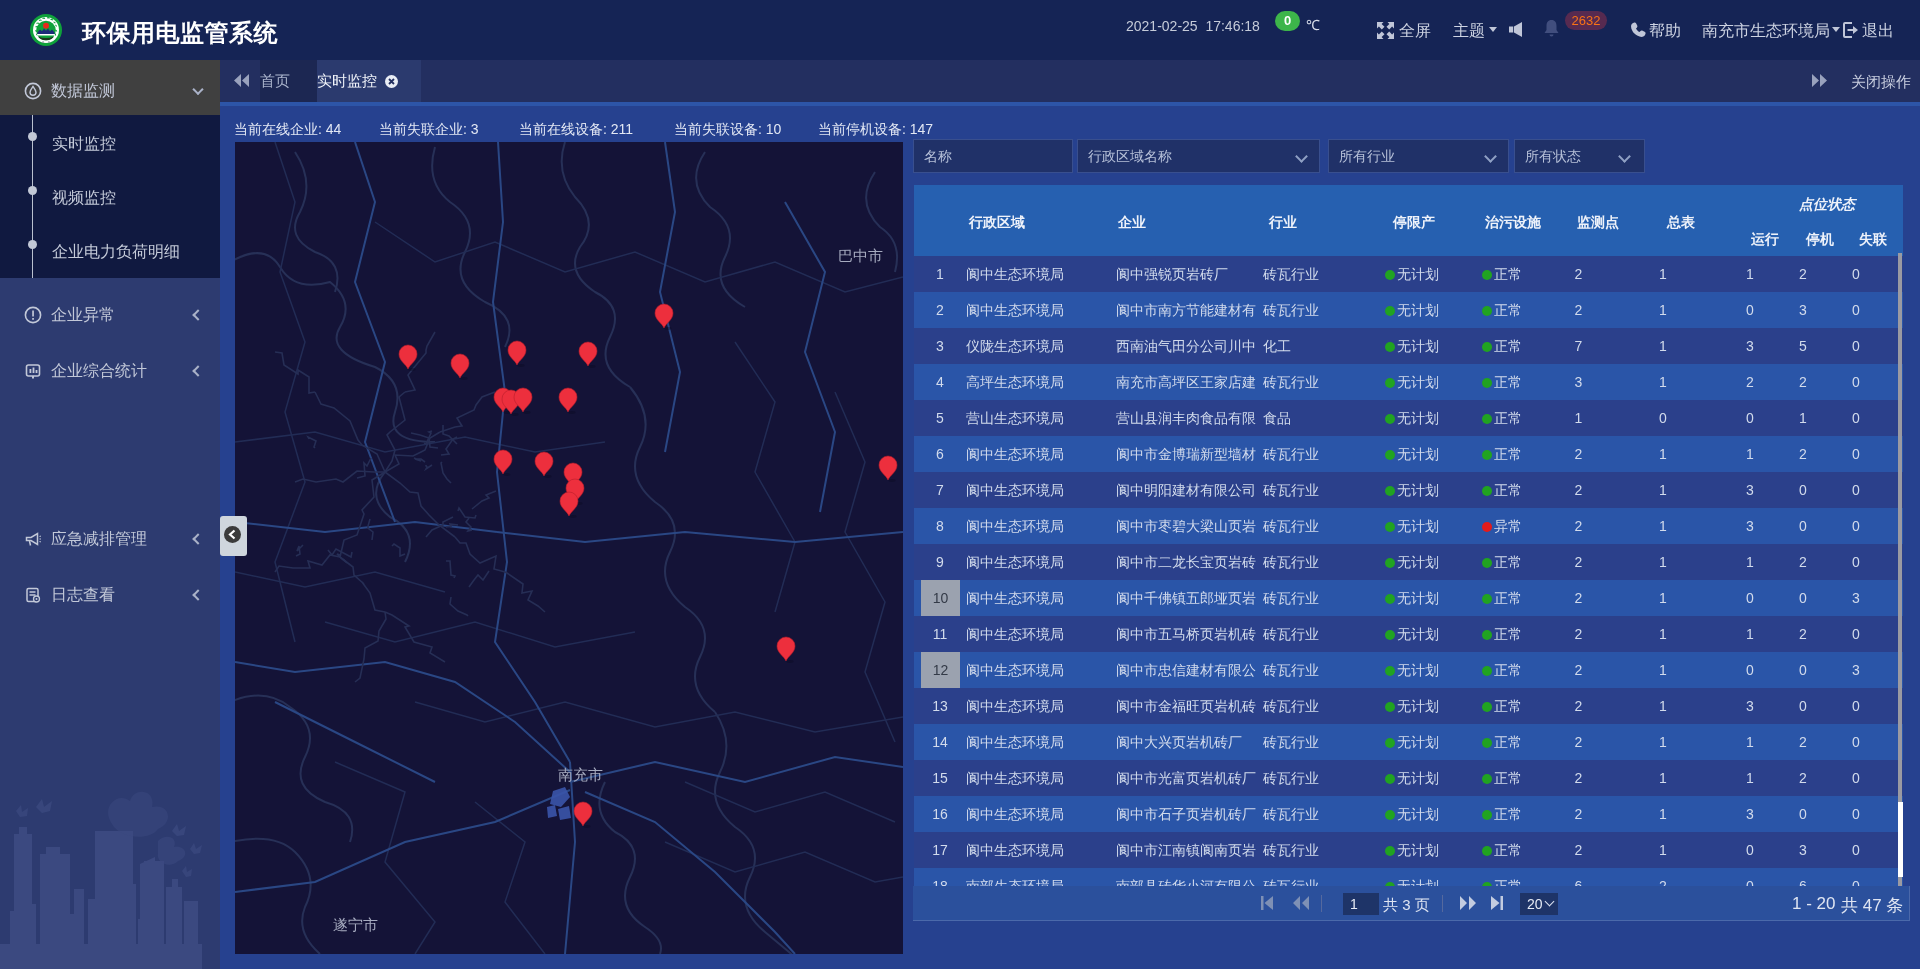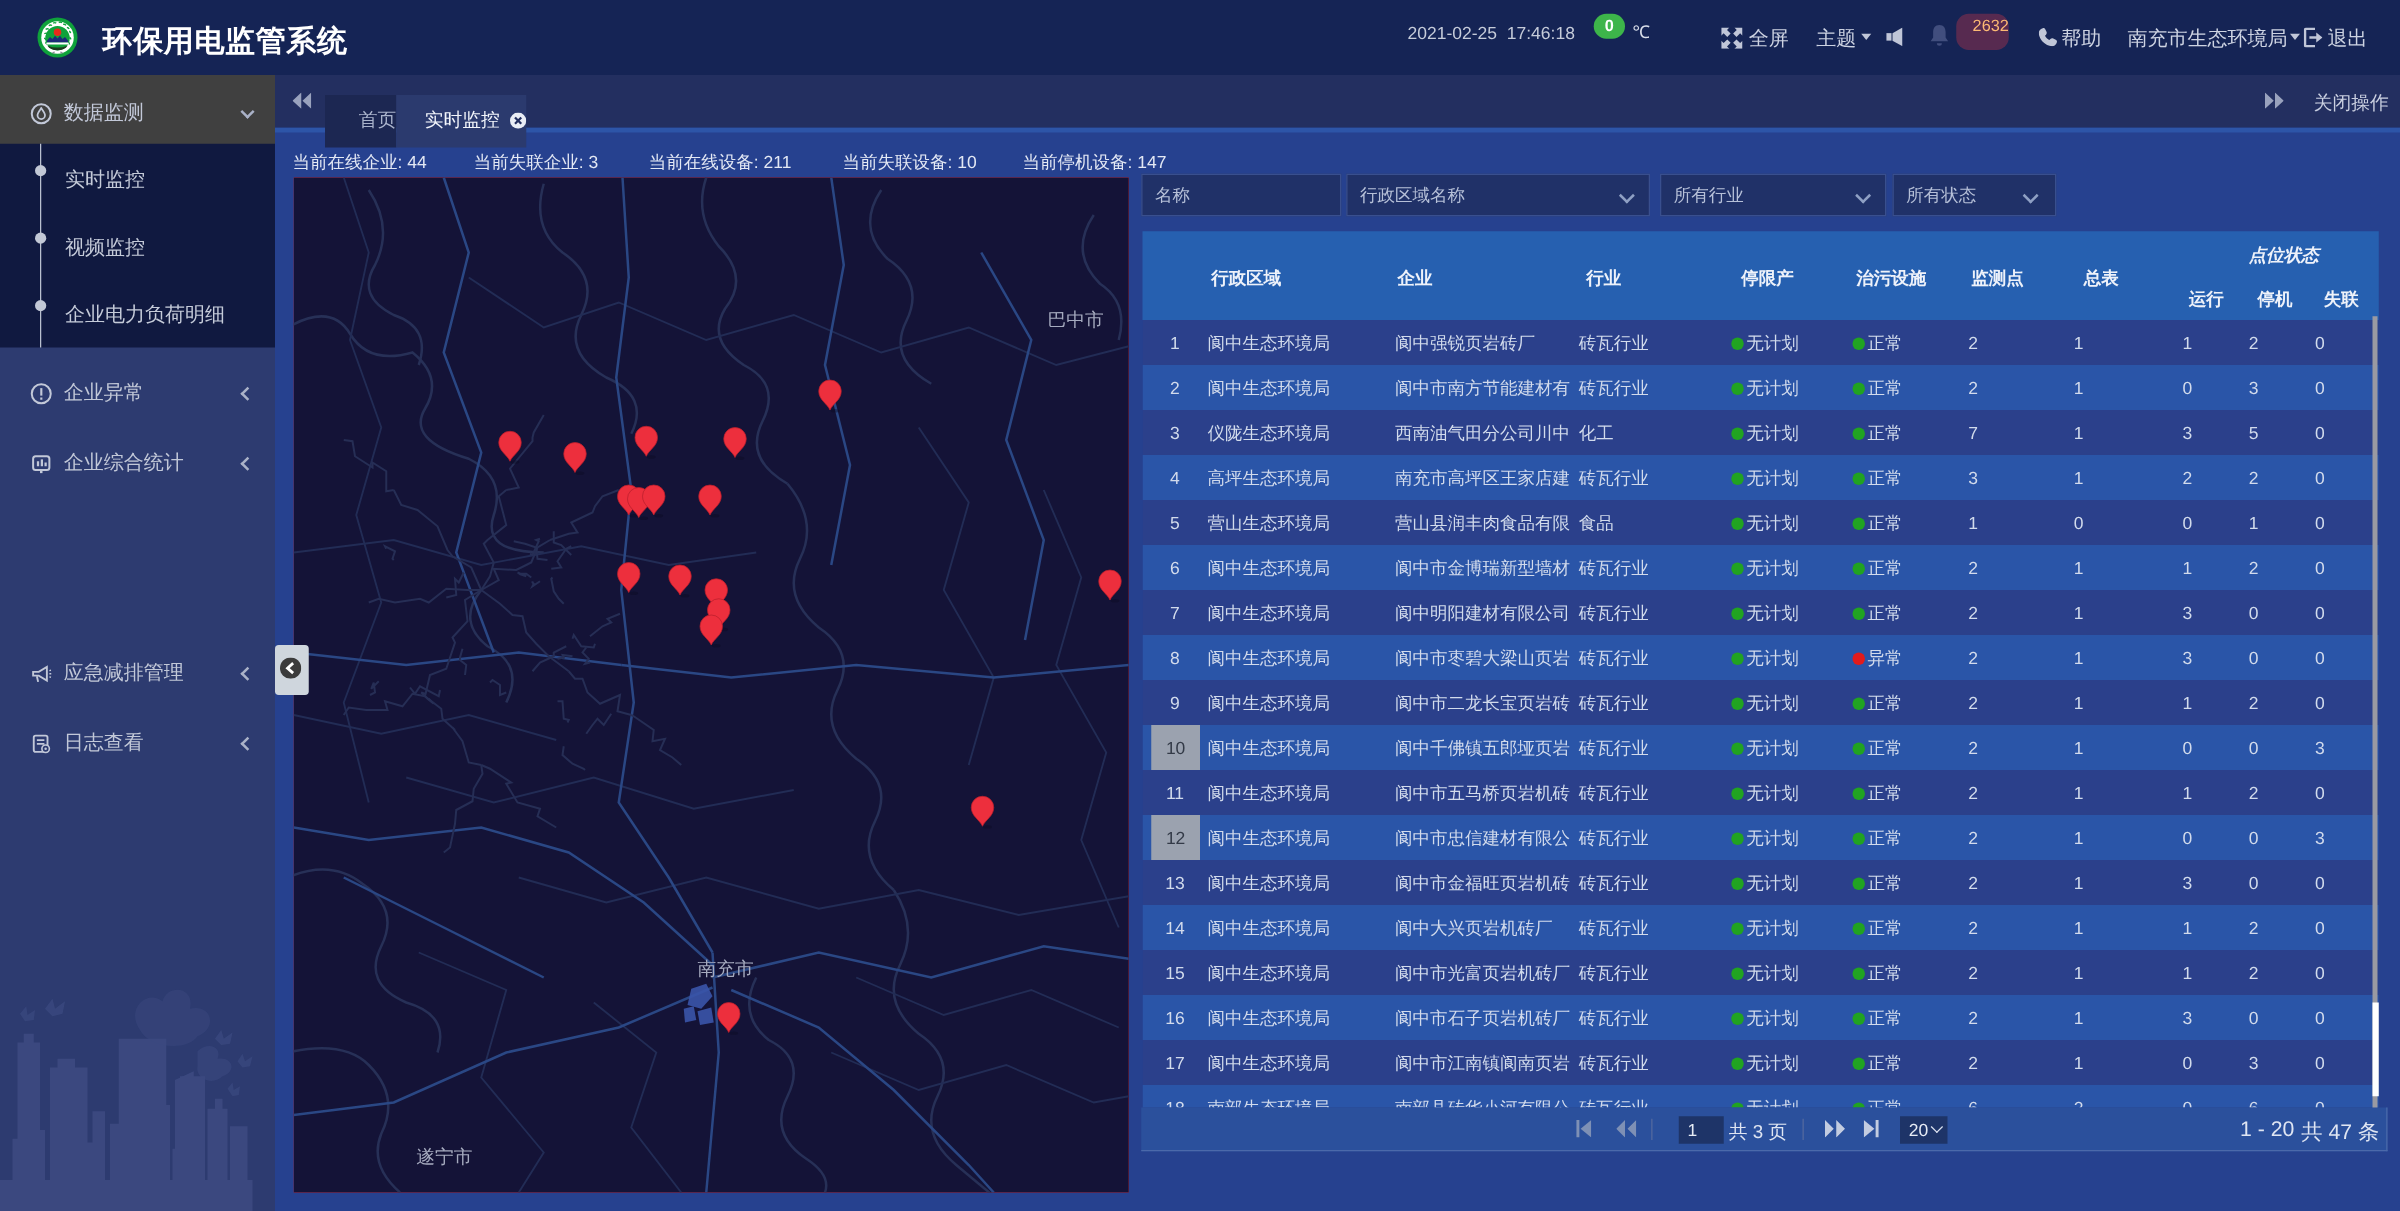--- a/index.html
+++ b/index.html
@@ -18,25 +18,25 @@
 #subwrap { position:absolute; left:0; top:55px; width:220px; height:163px; background:#101940; }
 .sline { position:absolute; left:32px; top:0px; width:1px; height:163px; background:#b9c0cf; }
 .sdot { position:absolute; left:28px; width:9px; height:9px; border-radius:50%; background:#c2c8d6; }
 .sub { position:absolute; left:52px; color:#c5cbd9; font-size:16px; }
 .mitem { position:absolute; left:0; width:220px; height:56px; }
 .mlabel { position:absolute; left:51px; top:50%; transform:translateY(-50%); color:#c2c8d8; font-size:16px; }
 .micon { position:absolute; left:24px; top:50%; transform:translateY(-50%); width:18px; height:18px; }
 .chevl { position:absolute; right:18px; top:50%; width:8px; height:8px; border-left:2px solid #aab2c8; border-bottom:2px solid #aab2c8; transform:translateY(-50%) rotate(45deg); }
 .chevd { position:absolute; right:18px; top:50%; width:8px; height:8px; border-left:2px solid #aab2c8; border-bottom:2px solid #aab2c8; transform:translateY(-70%) rotate(-45deg); }
 #tabbar { position:absolute; left:220px; top:60px; width:1700px; height:42px; background:#232f60; z-index:10; }
-.tab { position:absolute; top:16px; height:42px; line-height:42px; text-align:right; font-size:15px; }
+.tab { position:absolute; top:0; height:42px; line-height:42px; text-align:left; font-size:15px; }
 #contentstrip { position:absolute; left:220px; top:102px; width:1700px; height:4px; background:#2d55a8; }
 #stats { position:absolute; left:0; top:102px; width:1920px; height:40px; color:#e3e8f4; font-size:14px; }
 .stat { position:absolute; top:19px; }
-#map { position:absolute; left:235px; top:142px; width:668px; height:812px; background:#b91c1c; }
+#map { position:absolute; left:235px; top:142px; width:668px; height:812px; background:#a3a3a3; }
 #collapsebtn { position:absolute; left:220px; top:516px; width:27px; height:40px; background:#cfd6dd; border-radius:3px; z-index:25; }
 .fbox { position:absolute; top:139px; height:34px; background:#203168; border:1px solid #394f8e; color:#b6c0d8; font-size:14px; line-height:32px; padding-left:10px; }
 .fchev { position:absolute; top:152px; width:9px; height:9px; border-left:2px solid #8fa0c4; border-bottom:2px solid #8fa0c4; transform:rotate(-45deg); }
 #table { position:absolute; left:914px; top:185px; width:989px; height:735px; z-index:5; }
 #thead { position:absolute; left:0; top:0; width:989px; height:71px; background:#2660b0; color:#eef2fa; font-weight:bold; font-size:14px; }
 .hl { position:absolute; transform:translateX(-50%); white-space:nowrap; }
 #tbody { position:absolute; left:0; top:71px; width:989px; height:630px; overflow:hidden; }
 .row { display:grid; grid-template-columns:52px 146px 148px 121px 97px 67px 67px 102px 72px 34px 72px 11px; width:989px; height:36px; line-height:36px; font-size:14px; color:#d2dbec; }
 .row > div { white-space:nowrap; overflow:hidden; height:36px; }
 .row.odd { background:#2b408b; }
@@ -97,21 +97,21 @@
   <div class="hitem" style="left:1399px">全屏</div>
   <div class="hitem" style="left:1453px">主题</div>
   <div class="abs" style="left:1489px;top:27px;width:0;height:0;border-left:4px solid transparent;border-right:4px solid transparent;border-top:5px solid #c0c6d8"></div>
   <svg class="abs" style="left:1509px;top:22px" width="13" height="15" viewBox="0 0 13 15">
       <path d="M13 0 L13 15 L5 10.5 L5 4.5 Z" fill="#c0c6d8"></path>
       <rect x="0" y="4.5" width="4.2" height="6" fill="#c0c6d8"></rect>
     </svg>
   <svg class="abs" style="left:1544px;top:20px" width="15" height="17" viewBox="0 0 15 17">
       <path d="M7.5 0 C4 0 2.5 2.5 2.5 6 L2.5 10 L0.5 13 L14.5 13 L12.5 10 L12.5 6 C12.5 2.5 11 0 7.5 0 Z M5.5 14.5 A2 2 0 0 0 9.5 14.5 Z" fill="#414e7e"></path>
     </svg>
-  <div class="abs" style="left:1565px;top:11px;width:42px;height:29px;border-radius:10px;background:rgba(160,50,75,0.48);color:#fdba74;font-size:13px;text-align:right;line-height:19px">2632</div>
+  <div class="abs" style="left:1565px;top:11px;width:42px;height:19px;border-radius:10px;background:rgba(160,50,75,0.48);color:#f97316;font-size:13px;text-align:center;line-height:19px">2632</div>
   <svg class="abs" style="left:1631px;top:22px" width="15" height="15" viewBox="0 0 15 15">
       <path d="M3.2 0.5 C4 0.2 4.8 0.6 5.2 1.4 L6.2 3.4 C6.6 4.2 6.4 5.1 5.8 5.7 L5 6.5 C5.6 7.9 7.1 9.4 8.5 10 L9.3 9.2 C9.9 8.6 10.8 8.4 11.6 8.8 L13.6 9.8 C14.4 10.2 14.8 11 14.5 11.8 C14.1 13.1 13.2 14.5 11.8 14.8 C9 15.5 5.5 13.6 3.4 11.6 C1.4 9.5 -0.5 6 0.2 3.2 C0.5 1.8 1.9 0.9 3.2 0.5 Z" fill="#c0c6d8"></path>
     </svg>
   <div class="hitem" style="left:1649px">帮助</div>
   <div class="hitem" style="left:1702px">南充市生态环境局</div>
   <div class="abs" style="left:1832px;top:27px;width:0;height:0;border-left:4px solid transparent;border-right:4px solid transparent;border-top:5px solid #c0c6d8"></div>
   <svg class="abs" style="left:1843px;top:22px" width="15" height="16" viewBox="0 0 15 16">
       <path d="M0 2 A2 2 0 0 1 2 0 L9 0 L9 2 L2 2 L2 14 L9 14 L9 16 L2 16 A2 2 0 0 1 0 14 Z" fill="#c0c6d8"></path>
       <path d="M10 4 L15 8 L10 12 L10 9 L4.5 9 L4.5 7 L10 7 Z" fill="#c0c6d8"></path>
     </svg>

